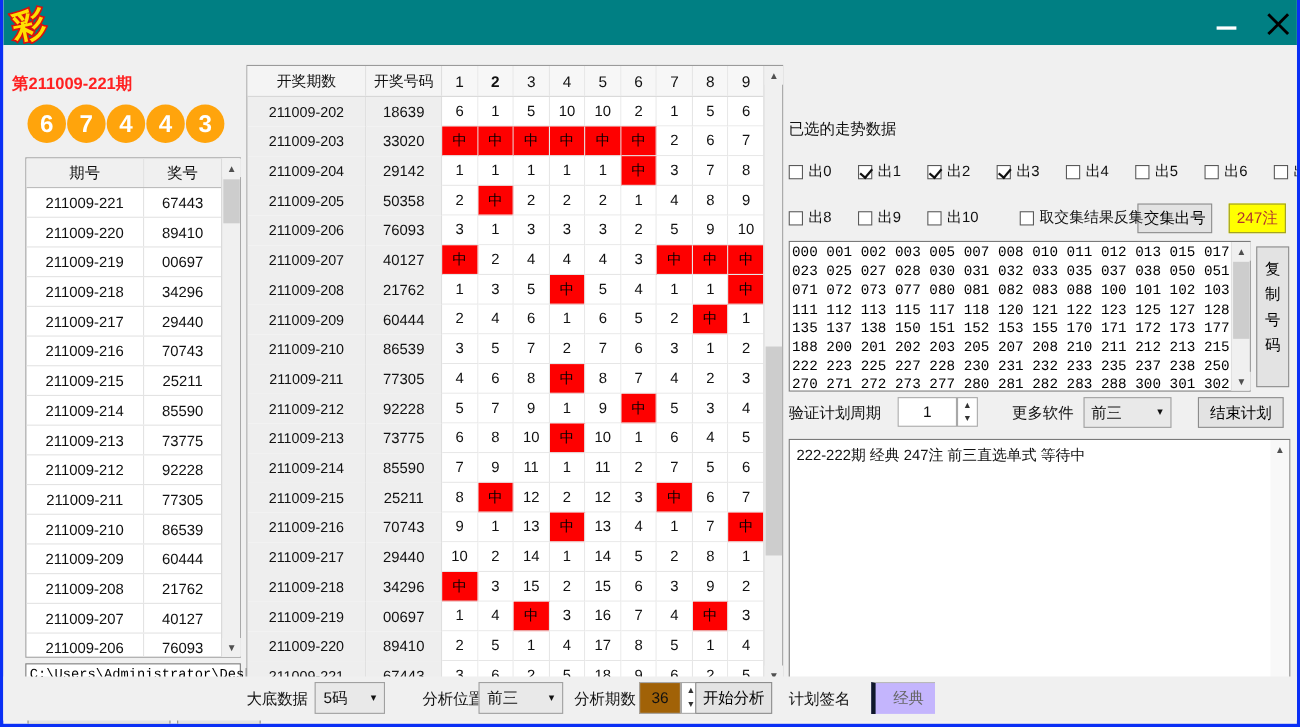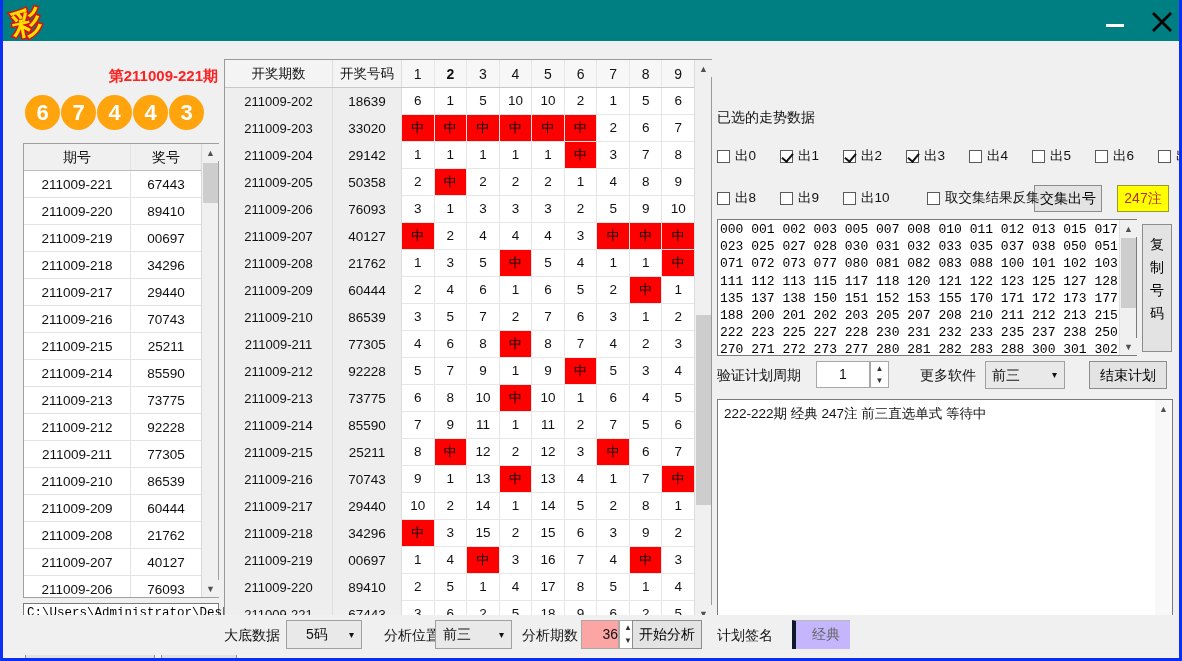--- a/index.html
+++ b/index.html
@@ -42,21 +42,21 @@
   #btn-close svg { position:absolute; left:12px; top:11px; }
 
   #client {
     position:absolute; left:0; top:41px; width:1176px; height:614px;
     background:#f0f0f0;
   }
 
   
   #left-panel { position:absolute; left:8px; top:14px; width:207px; height:600px; }
   #period-title {
-    text-align:right; font-size:15px; font-weight:bold; color:#ff2020;
+    text-align:left; font-size:15px; font-weight:bold; color:#ff2020;
     font-family:"Liberation Sans", sans-serif;
     margin-top:12px;
   }
   #balls { display:flex; justify-content:center; gap:1px; margin-top:9px; }
   .ball {
     width:35px; height:35px; border-radius:50%;
     background:#ffa40c; color:#ffffff;
     font-size:22px; font-weight:bold;
     display:flex; align-items:center; justify-content:center;
     font-family:"Liberation Sans", sans-serif;
@@ -195,29 +195,29 @@
     position:absolute; left:0; top:340px; width:456px; height:240px;
     border:1px solid #7a7a7a; background:#ffffff; display:flex;
   }
   #plan-list { flex:1 1 auto; padding:5px 6px; font-size:13.5px; color:#111; }
   #plan-sb { width:17px; background:#f8f8f8; position:relative; }
   #plan-sb .a { width:17px; height:17px; display:flex; align-items:center; justify-content:center; font-size:9px; color:#505050;}
 
   
   #bottom { position:absolute; left:0; bottom:0; width:1176px; height:40px; background:#f0f0f0; }
   #lbl-dadi { position:absolute; left:221px; top:12px; font-size:14px; color:#111; }
-  #sel-dadi { position:absolute; left:283px; top:5px; width:76px; height:29px;
-    border:1px solid #a0a0a0; background:#e9e9e9; font-size:14px; color:#111; line-height:27px; padding-left:19px; cursor:pointer;}
+  #sel-dadi { position:absolute; left:283px; top:5px; width:64px; height:29px;
+    border:1px solid #a0a0a0; background:#e9e9e9; font-size:14px; color:#111; line-height:27px; padding-left:7px; cursor:pointer;}
   #sel-dadi .car, #sel-pos .car { position:absolute; right:7px; top:0; font-size:10px; }
   #lbl-anpos { position:absolute; left:381px; top:12px; font-size:14px; color:#111; }
   #sel-pos { position:absolute; left:432px; top:5px; width:77px; height:29px;
     border:1px solid #a0a0a0; background:#e9e9e9; font-size:14px; color:#111; line-height:27px; padding-left:7px; cursor:pointer;}
   #lbl-anqi { position:absolute; left:519px; top:12px; font-size:14px; color:#111; }
   #anqi-input { position:absolute; left:578px; top:5px; width:38px; height:29px;
-    border:1px solid #a8a8a8; background:#fca5a5; font-size:14px; text-align:right; line-height:27px; color:#111;}
+    border:1px solid #a8a8a8; background:#a16207; font-size:14px; text-align:center; line-height:27px; color:#111;}
   #anqi-spin { position:absolute; left:616px; top:5px; width:18px; height:29px; border:1px solid #a8a8a8; background:#fff;}
   #anqi-spin div { height:13px; display:flex; align-items:center; justify-content:center; font-size:8px; color:#333;}
   #btn-start { position:absolute; left:629px; top:5px; width:70px; height:29px; line-height:27px; }
   #lbl-sign { position:absolute; left:714px; top:12px; font-size:14px; color:#111; }
   #sign-input { position:absolute; left:789px; top:5px; width:58px; height:29px;
     border:none; border-top:1px solid #b9b9b9; border-left:4px solid #0f172a;
     background:#c4b5fd; font-size:14px; color:#666; line-height:27px; padding-left:6px;text-align:center;}
 </style>
 </head>
 <body>

